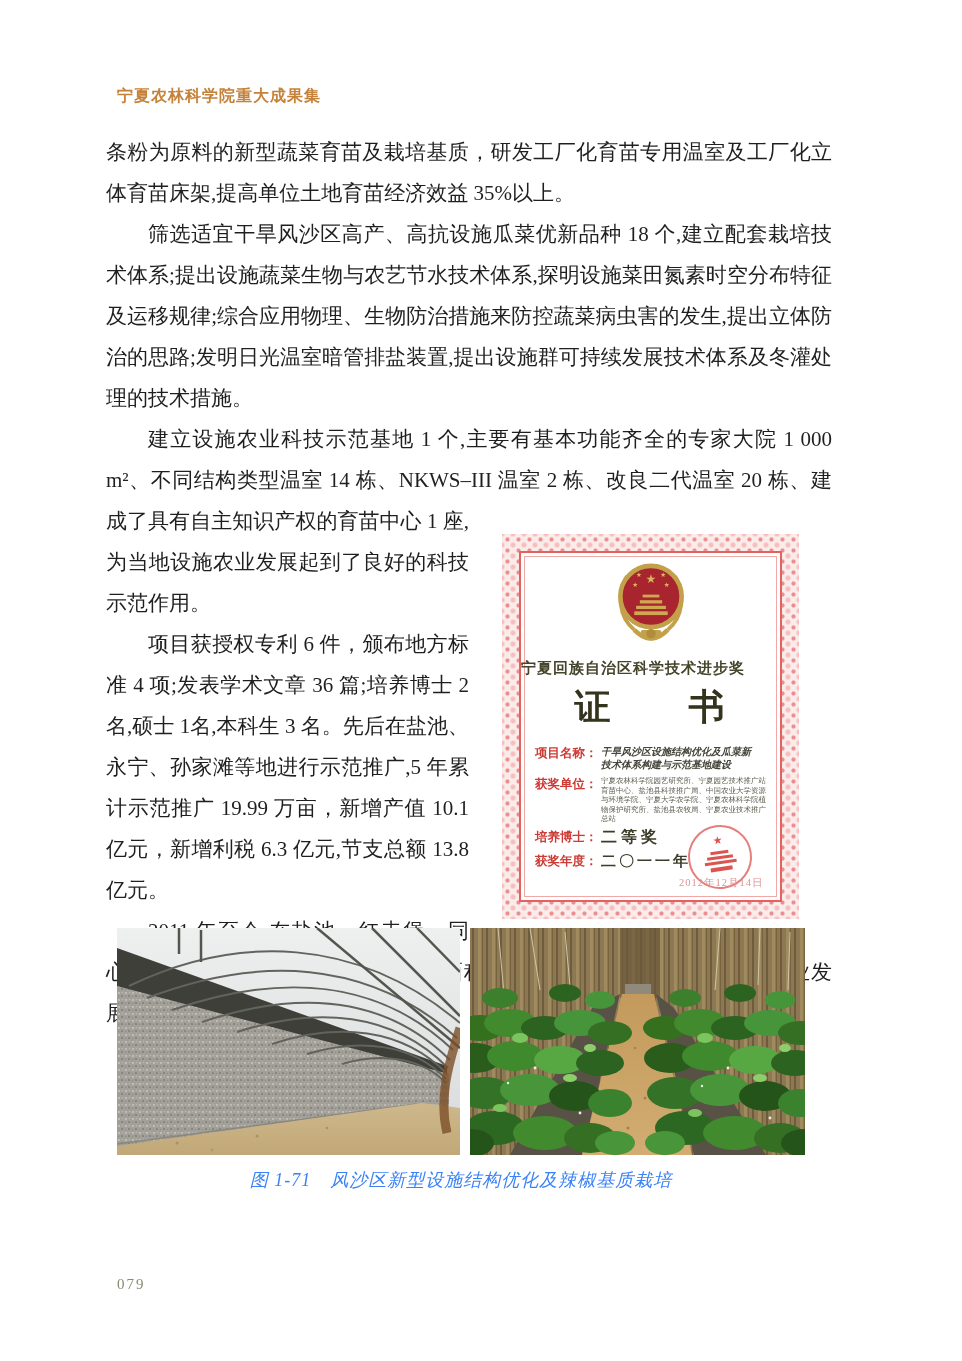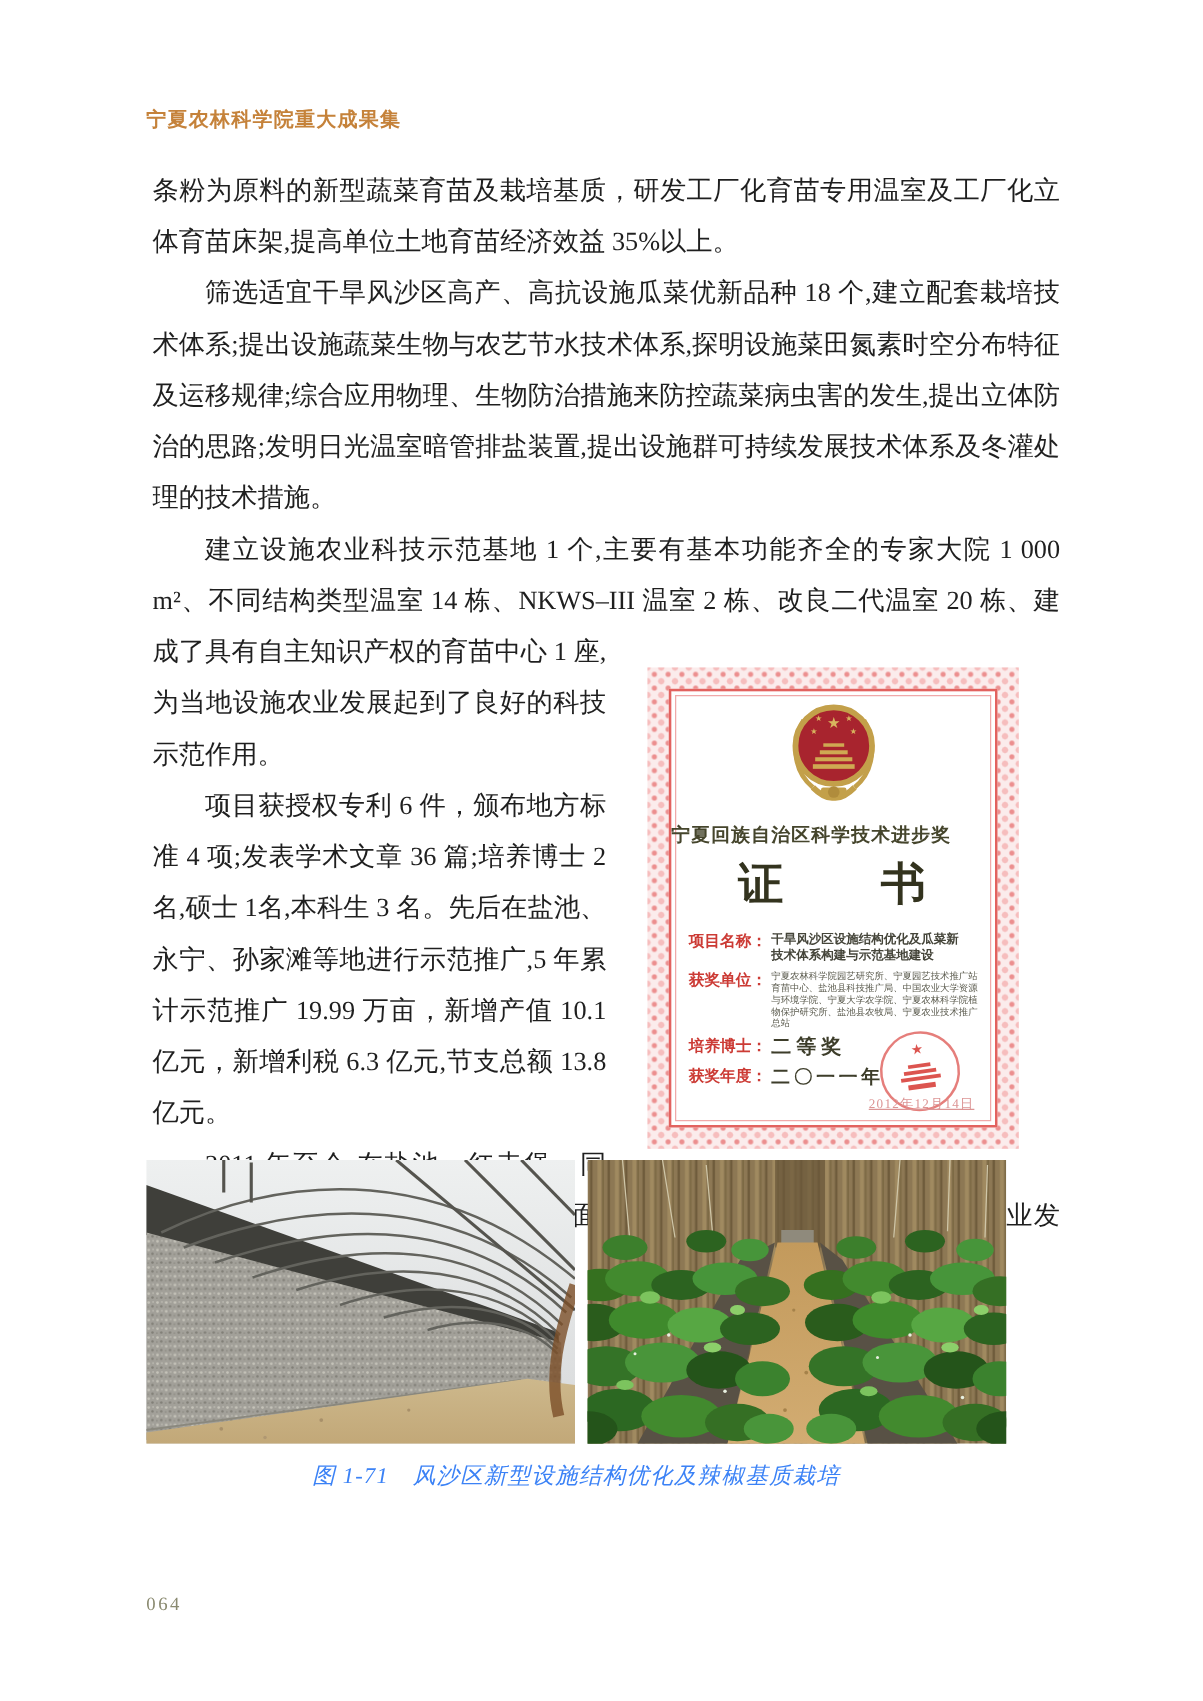--- a/index.html
+++ b/index.html
@@ -7,21 +7,21 @@
     position:relative; width:962px; height:1361px; background:#ffffff;
     font-family:"Liberation Serif","DejaVu Serif",serif; color:#1f1f1f;
     overflow:hidden;
   }
   .running-head {
     position:absolute; left:117px; top:86px;
     font-family:"Liberation Sans","DejaVu Sans",sans-serif;
     font-weight:bold; font-size:16px; letter-spacing:1px; color:#c5823a;text-align:right;
   }
   .body-text {
-    position:absolute; left:122px; top:132px; width:726px;
+    position:absolute; left:106px; top:132px; width:726px;
     font-size:21px; line-height:41px; text-align:justify;
     text-justify:inter-ideograph;
   }
   .para { margin:0; }
   .indent { text-indent:2em; }
 
   
   .cert-float {
     float:right; display:block; width:297px; height:385px;
     margin:33px 33px 12px 33px; text-indent:0; text-align:left;
@@ -44,21 +44,21 @@
     position:absolute; top:106px; left:0; right:0; text-align:left;
     font-weight:bold; font-size:15px; letter-spacing:1px; color:#45452c;
   }
   .cert-heading {
     position:absolute; top:130px; left:0; right:0; text-align:center;
     font-weight:bold; font-size:36px; color:#33331e; letter-spacing:2px;
   }
   .cert-fields { position:absolute; top:192px; left:14px; right:8px; }
   .cert-row { display:flex; align-items:flex-start; margin-bottom:5px; }
   .cert-label { flex:0 0 66px; font-weight:bold; font-size:12.5px; color:#cc3b35; }
-  .cert-value-project { font-size:10px; line-height:13px; color:#45453a; width:158px; font-weight:bold; }
+  .cert-value-project { font-size:10px; line-height:13px; color:#45453a; width:158px; font-weight:bold;font-style:italic; }
   .cert-value-unit { font-size:7.5px; line-height:9.5px; color:#5a5a4d; width:168px; }
   .cert-value-grade { font-size:16px; font-weight:bold; color:#3d3d2a; letter-spacing:4px; margin-top:-2px; }
   .cert-value-year { font-size:15px; font-weight:bold; color:#3d3d2a; letter-spacing:3px; margin-top:-1px; }
   .seal {
     position:absolute; left:167px; top:272px; width:60px; height:60px;
     border-radius:50%; border:2px solid rgba(217,66,60,0.75);
     transform:rotate(-8deg); opacity:0.9;
   }
   .seal-star { position:absolute; top:8px; left:0; right:0; text-align:center; color:#d9423c; font-size:11px; line-height:11px; }
   .seal-bar { position:absolute; left:50%; transform:translateX(-50%); background:#d9423c; }
@@ -137,21 +137,21 @@
               </span>
             </span>
 
             <span class="seal" style="display:block;">
               <span class="seal-star">★</span>
               <span class="seal-bar seal-b1"></span>
               <span class="seal-bar seal-b2"></span>
               <span class="seal-bar seal-b3"></span>
               <span class="seal-bar seal-b4"></span>
             </span>
-            <span class="cert-date" style="display:block;text-decoration:underline;">2012年12月14日</span>
+            <span class="cert-date" style="display:block;">2012年12月14日</span>
 
           </span>
         </span>
       </span><span>产权的育苗中心 1 座,为当地设施农业发展起到了良好的科技示范作用。</span>
     </div>
     <div class="para indent">项目获授权专利 6 件，颁布地方标准 4 项;发表学术文章 36 篇;培养博士 2 名,硕士 1名,本科生 3 名。先后在盐池、永宁、孙家滩等地进行示范推广,5 年累计示范推广 19.99 万亩，新增产值 10.1 亿元，新增利税 6.3 亿元,节支总额 13.8 亿元。</div>
     <div class="para indent">2011 年至今,在盐池、红寺堡、同心等地进行示范推广,累计示范推广面积 20 余万亩,极大地推动了地方产业发展。</div>
   </div>
 
   <div class="photo-left">
@@ -305,15 +305,15 @@
           <ellipse cx="315" cy="120" rx="6" ry="4" fill="#8ccf6a"></ellipse>
         <circle cx="258" cy="140" r="1.4" fill="#e8f0e0"></circle>
           <circle cx="300" cy="190" r="1.4" fill="#e8f0e0"></circle>
           <circle cx="232" cy="158" r="1.2" fill="#e8f0e0"></circle>
       </g>
     </svg>
   </div>
 
   <div class="figure-caption">图 1-71　风沙区新型设施结构优化及辣椒基质栽培</div>
 
-  <div class="page-number">064</div>
+  <div class="page-number">079</div>
 
 </div>
 
 </body></html>

